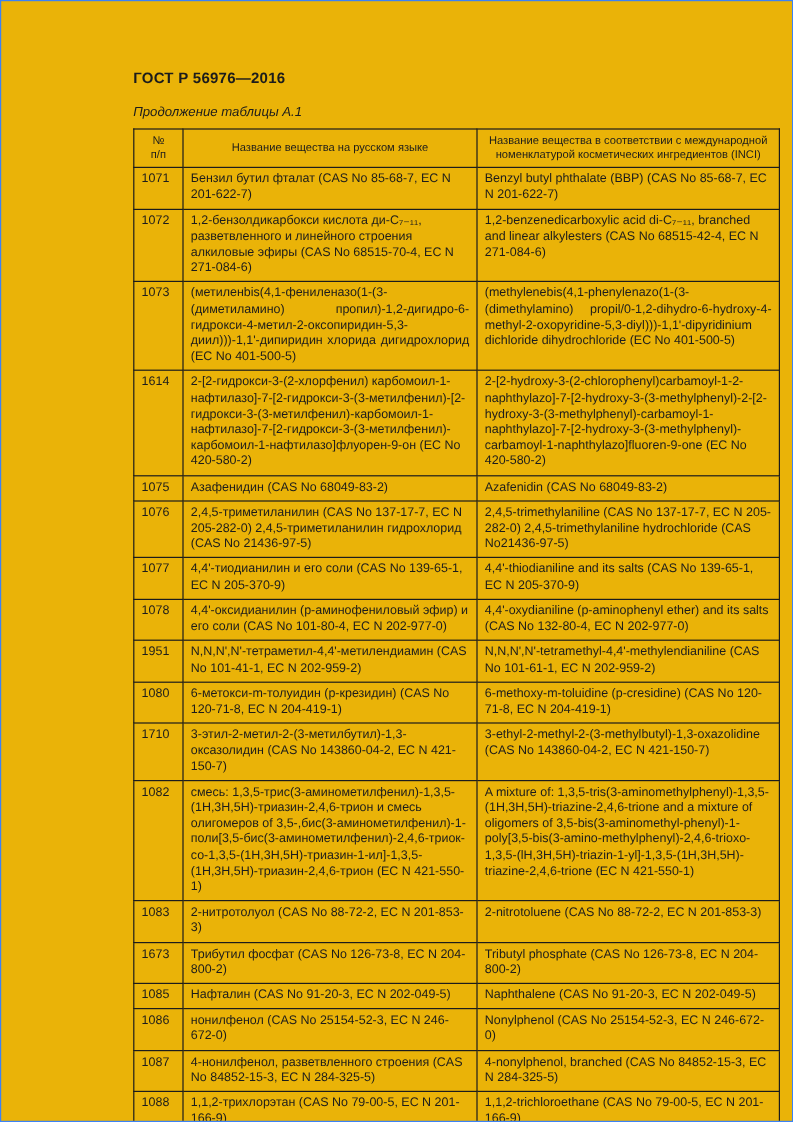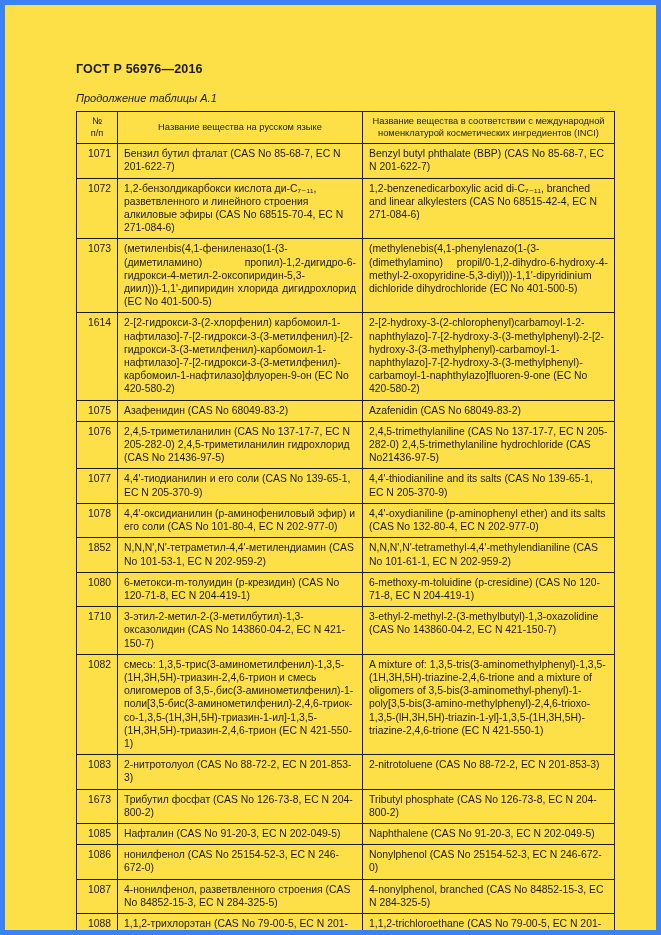--- a/index.html
+++ b/index.html
@@ -1,22 +1,22 @@
 <!DOCTYPE html>
 <html><head>
 <meta charset="utf-8">
 <style>
   html,body { margin:0; padding:0; background:#ffffff; }
   .page {
     position:relative;
     width:661px; height:935px;
     box-sizing:border-box;
-    background:#fde047;
-    border:5px solid #3b82f6;
-    padding:57px 45px 0 71px;
+    background:#eab308;
+    border:1px solid #3b82f6;
+    padding:57px 45px 0 110px;
     font-family:"Liberation Sans","DejaVu Sans",sans-serif;
     color:#1c1c1c;
     overflow:hidden;
   }
   .doc-title {
     font-size:12.5px;
     font-weight:bold;
     letter-spacing:0.2px;
   }
   .table-caption {
@@ -43,21 +43,21 @@
   }
   table.subst td {
     border:1px solid #1c1c1c;
     font-size:10.4px;
     line-height:1.27;
     vertical-align:top;
     padding:3px 6px 4px 6px;
     word-wrap:break-word;
   }
   td.cell-num {
-    text-align:right;
+    text-align:left;
     padding-left:2px;
     padding-right:2px;
   }
   col.c-num { width:41px; }
   col.c-ru  { width:245px; }
   col.c-en  { width:252px; }
   tr.r-just td.cell-ru, tr.r-just td.cell-en { text-align:justify; }
 </style>
 </head>
 <body>
@@ -117,22 +117,22 @@
           <td class="cell-num">1077</td>
           <td class="cell-ru">4,4'-тиодианилин и его соли (CAS No 139-65-1, ЕС N 205-370-9)</td>
           <td class="cell-en">4,4'-thiodianiline and its salts (CAS No 139-65-1, EC N 205-370-9)</td>
         </tr>
       <tr>
           <td class="cell-num">1078</td>
           <td class="cell-ru">4,4'-оксидианилин (р-аминофениловый эфир) и его соли (CAS No 101-80-4, ЕС N 202-977-0)</td>
           <td class="cell-en">4,4'-oxydianiline (p-aminophenyl ether) and its salts (CAS No 132-80-4, EC N 202-977-0)</td>
         </tr>
       <tr>
-          <td class="cell-num">1852</td>
-          <td class="cell-ru">N,N,N',N'-тетраметил-4,4'-метилендиамин (CAS No 101-53-1, ЕС N 202-959-2)</td>
+          <td class="cell-num">1951</td>
+          <td class="cell-ru">N,N,N',N'-тетраметил-4,4'-метилендиамин (CAS No 101-41-1, ЕС N 202-959-2)</td>
           <td class="cell-en">N,N,N',N'-tetramethyl-4,4'-methylendianiline (CAS No 101-61-1, EC N 202-959-2)</td>
         </tr>
       <tr>
           <td class="cell-num">1080</td>
           <td class="cell-ru">6-метокси-m-толуидин (р-крезидин) (CAS No 120-71-8, ЕС N 204-419-1)</td>
           <td class="cell-en">6-methoxy-m-toluidine (p-cresidine) (CAS No 120-71-8, EC N 204-419-1)</td>
         </tr>
       <tr>
           <td class="cell-num">1710</td>
           <td class="cell-ru">3-этил-2-метил-2-(3-метилбутил)-1,3-оксазолидин (CAS No 143860-04-2, ЕС N 421-150-7)</td>

